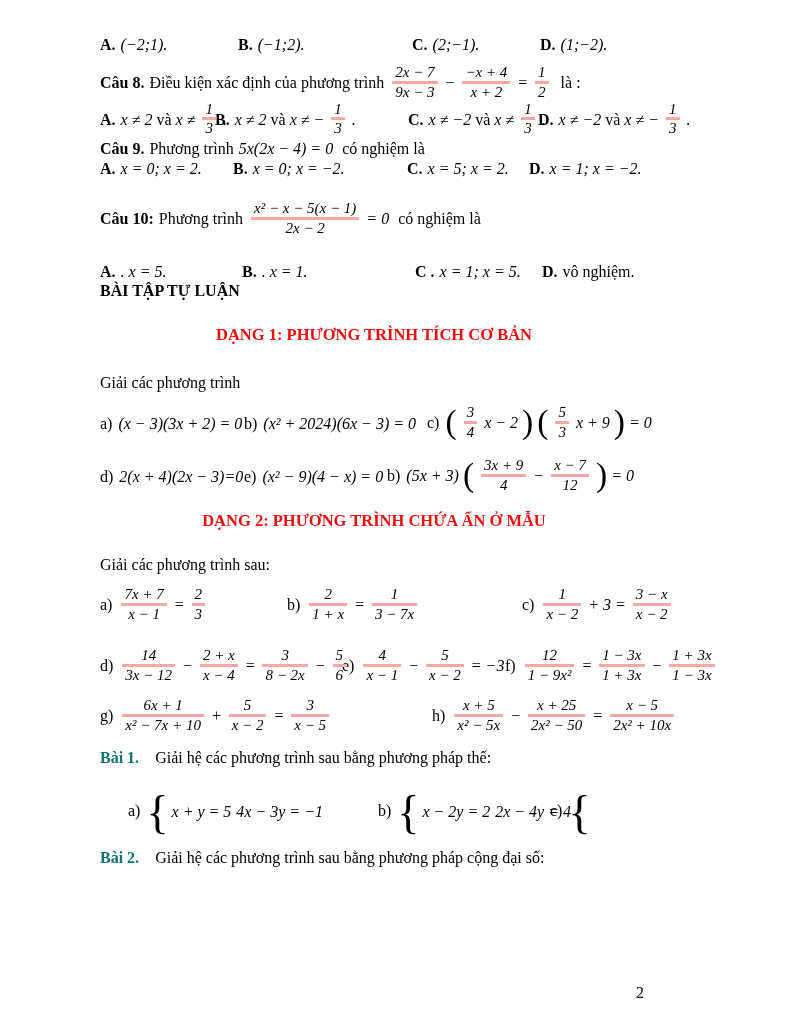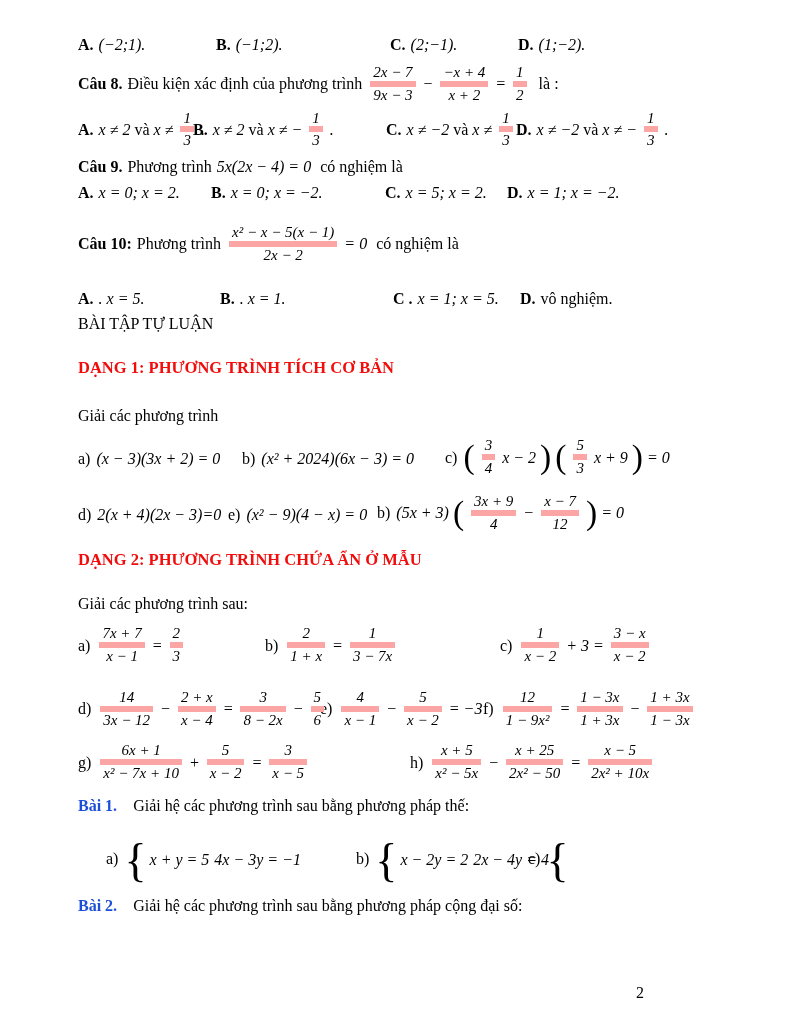--- a/index.html
+++ b/index.html
@@ -1,66 +1,66 @@
 <!DOCTYPE html>
 <html><head>
 <meta charset="utf-8">
 <style>
   *{margin:0;padding:0;box-sizing:border-box;}
   html,body{background:#ffffff;}
   body{width:792px;height:1024px;position:relative;overflow:hidden;
        font-family:"Liberation Serif","DejaVu Serif",serif;font-size:16px;color:#000;}
-  .page{padding:36px 80px 0 78px;width:728px;height:1024px;position:relative;}
+  .page{padding:36px 80px 0 100px;width:728px;height:1024px;position:relative;}
 
   
   p,.q-line,.intro,.essay-title,.bai-line{line-height:1.3;}
   .q-line > *{margin-right:5px;}
   .q-label{font-weight:bold;}
-  .essay-title{font-weight:normal;}
-  .red-heading{color:#f20d0d;font-weight:bold;text-align:left;font-size:16.5px;}
-  .blue-label{color:#1d4ed8;font-weight:bold;margin-right:16px;}
+  .essay-title{font-weight:bold;}
+  .red-heading{color:#f20d0d;font-weight:bold;text-align:center;font-size:16.5px;}
+  .blue-label{color:#0f766e;font-weight:bold;margin-right:16px;}
 
   
   .opt-row{display:grid;align-items:center;}
   .opt{white-space:nowrap;}
   .opt-label{font-weight:bold;margin-right:5px;}
   .cols-q7{grid-template-columns:138px 174px 128px 1fr;}
   .cols-q8{grid-template-columns:115px 193px 130px 1fr;}
   .cols-q9{grid-template-columns:133px 174px 122px 1fr;}
   .cols-q10{grid-template-columns:142px 173px 127px 1fr;}
 
   
   .eq-row{display:grid;align-items:center;}
   .eq{white-space:nowrap;}
   .eq-label{font-style:normal;margin-right:6px;}
-  .cols-d1r1{grid-template-columns:144px 183px 1fr;gap:20px;}
+  .cols-d1r1{grid-template-columns:144px 183px 1fr;}
   .cols-d1r2{grid-template-columns:144px 143px 1fr;}
   .cols-d2r1{grid-template-columns:187px 235px 1fr;}
   .cols-d2r2{grid-template-columns:242px 163px 1fr;}
   .cols-d2r3{grid-template-columns:332px 1fr;}
   .cols-sys{grid-template-columns:250px 172px 1fr;padding-left:28px;}
 
   
   .math{font-style:italic;}
   .math .up{font-style:normal;}
   .frac{display:inline-flex;flex-direction:column;vertical-align:middle;
         text-align:center;font-size:15px;line-height:1.12;margin:0 3px;position:relative;top:-2px;}
-  .frac .num{padding:0 3px;border-bottom:6px solid #fca5a5;}
+  .frac .num{padding:0 3px;border-bottom:3px solid #fca5a5;}
   .frac .den{padding:0 3px;}
   .bigp{font-style:normal;font-size:210%;font-weight:300;display:inline-block;
         vertical-align:middle;line-height:0;position:relative;top:-2px;}
 
   
   .sys-body{display:inline-flex;align-items:center;vertical-align:middle;}
   .brace{font-size:46px;font-weight:300;line-height:0.85;margin-right:3px;font-style:normal;}
   .sys-lines{display:inline-flex;flex-direction:row;gap:5px;font-style:italic;}
 
   
-  .m6{margin-top:6px;}.m8{margin-top:24px;}.m10{margin-top:28px;}
-  .m12{margin-top:12px;}.m14{margin-top:14px;}.m16{margin-top:16px;gap:6px;}
+  .m6{}.m8{margin-top:24px;}.m10{margin-top:28px;}
+  .m12{margin-top:12px;}.m14{margin-top:14px;}.m16{margin-top:16px;}
   .m24{margin-top:24px;}
   .page-number{position:absolute;right:84px;bottom:22px;font-size:16px;}
 </style>
 </head>
 <body>
 
 <div class="page">
 
   <div class="opt-row cols-q7">
     <span class="opt"><b class="opt-label">A.</b><span class="math"><span class="mtxt">(−2;1).</span> </span></span>

